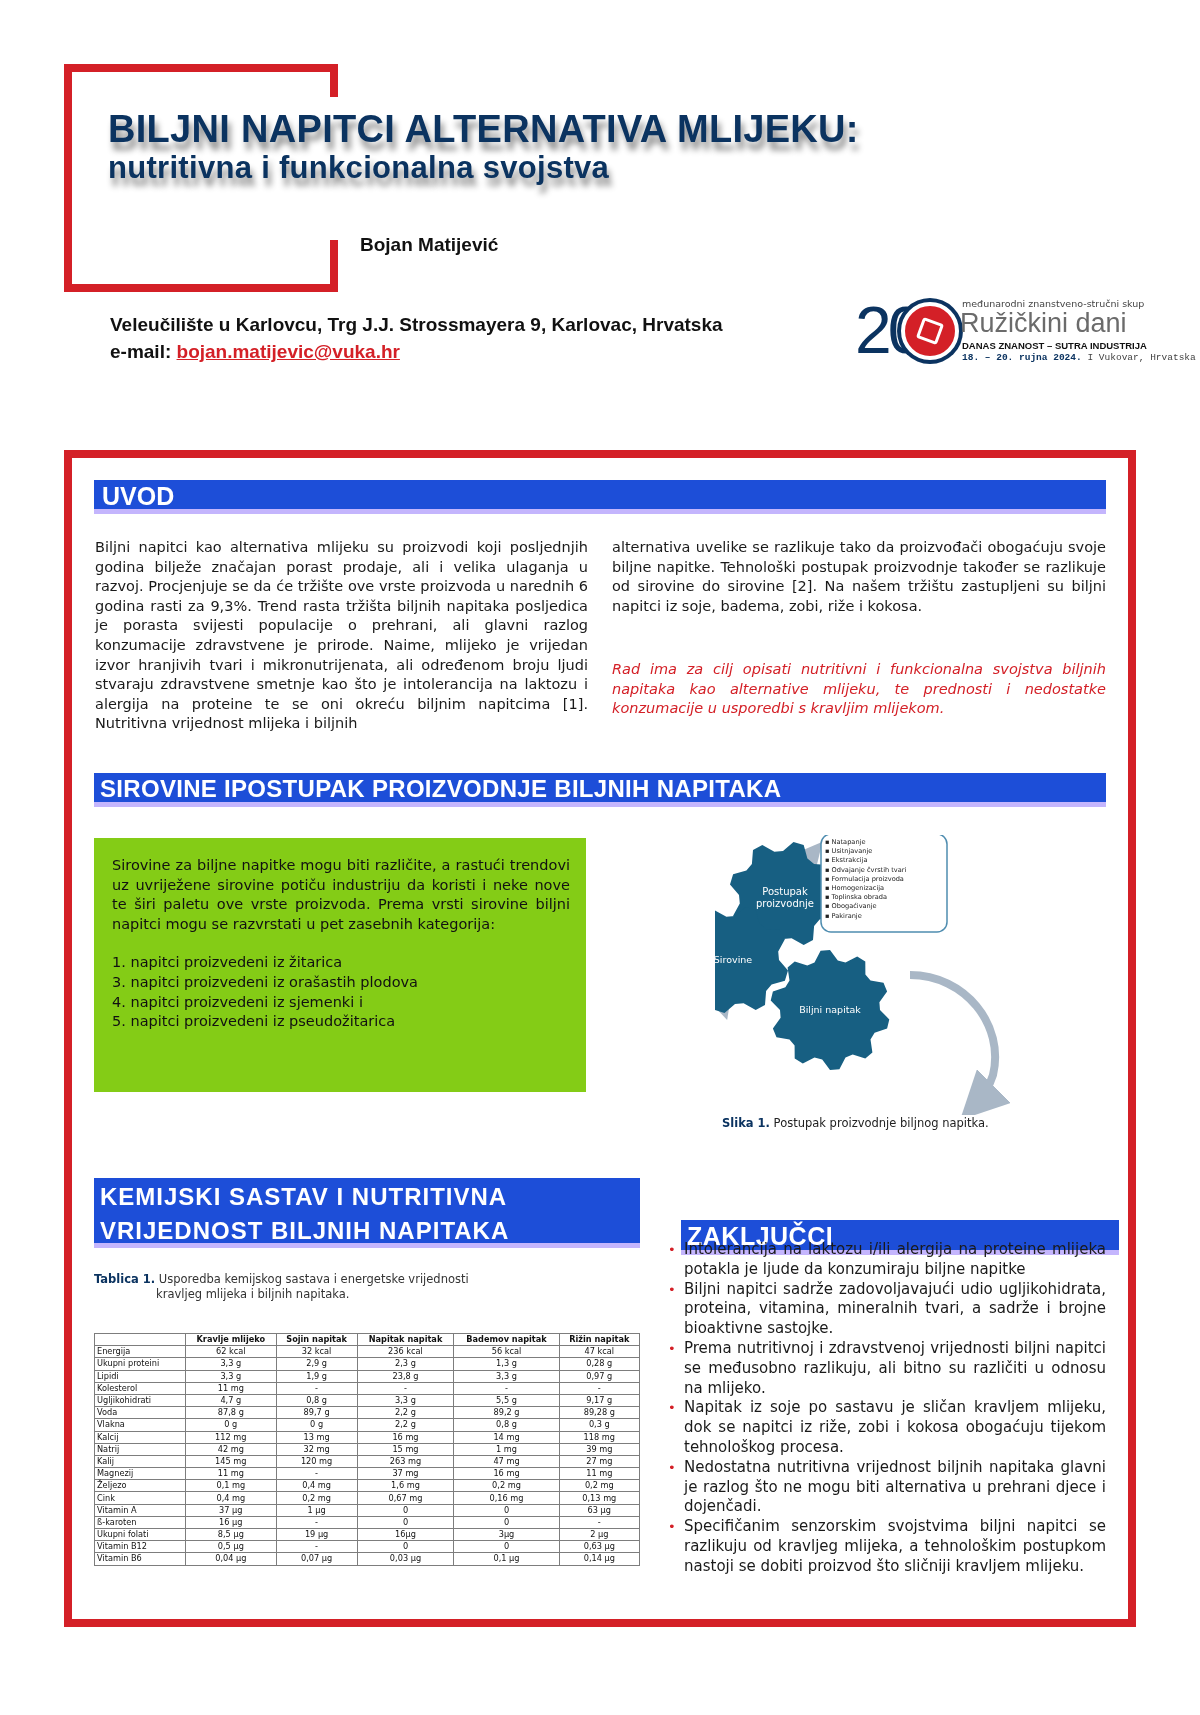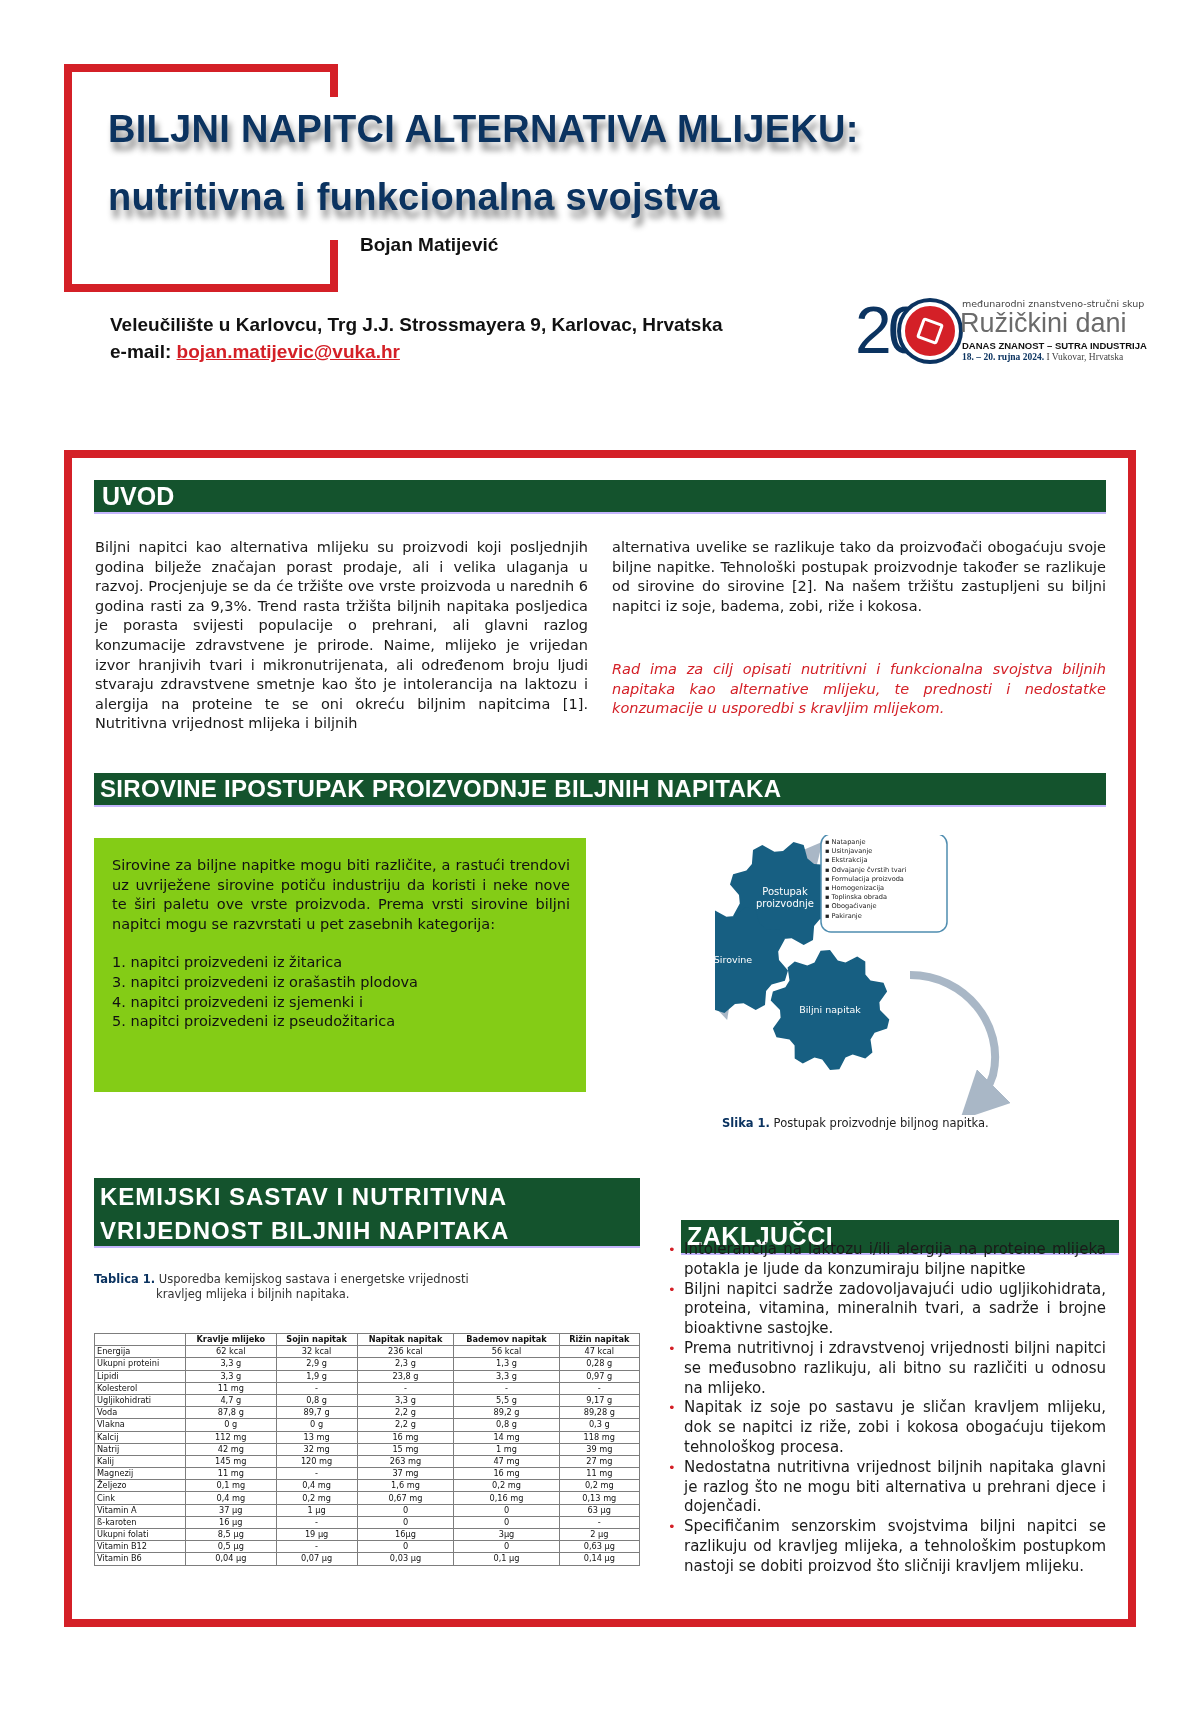--- a/index.html
+++ b/index.html
@@ -5,38 +5,38 @@
   html, body { margin:0; padding:0; background:#ffffff; }
   body { width:1200px; height:1715px; position:relative; overflow:hidden;
          font-family:"DejaVu Sans", sans-serif; color:#1a1a1a; }
   .abs { position:absolute; }
   
   .hdr-frame { left:64px; top:64px; width:274px; height:228px; border:8px solid #d42027; border-right:none; box-sizing:border-box; }
   .hdr-frame-rt { left:330px; width:8px; background:#d42027; }
   .title { left:108px; font-family:"Liberation Sans", sans-serif; font-weight:bold; color:#0b3360;
            text-shadow: 3px 8px 6px rgba(0,0,0,0.45); white-space:nowrap; letter-spacing:0.3px; }
   .title1 { top:108px; font-size:38px; }
-  .title2 { top:176px; font-size:38px; }
+  .title2 { top:150px; font-size:31px; }
   .author { left:360px; top:234px; font-family:"Liberation Sans", sans-serif; font-weight:bold; font-size:19px; color:#111; }
   .affil { left:110px; top:314px; font-family:"Liberation Sans", sans-serif; font-weight:bold; font-size:19px; color:#111; white-space:nowrap; }
   .email-row { left:110px; top:341px; font-family:Liberation Sans, sans-serif; font-weight:bold; font-size:19px; color:#111; white-space:nowrap; }
   .email-row a { color:#d42027; text-decoration:underline; }
   
   .logo { left:855px; top:298px; width:285px; height:70px; }
   .logo-20 { left:0; top:-6px; font-family:"Liberation Sans", sans-serif; font-size:66px; color:#0b3360; font-weight:normal; letter-spacing:-4px; }
   .logo-rose { left:46px; top:4px; width:50px; height:50px; border-radius:50%; background:#d42027; border:4px solid #fff; box-shadow:0 0 0 4px #0b3360; }
   .logo-rose::after { content:""; position:absolute; left:14px; top:14px; width:16px; height:16px; border:3px solid #fff; border-radius:3px; transform:rotate(20deg); }
   .logo-small { left:107px; top:0; font-size:9.5px; color:#444; white-space:nowrap; }
   .logo-big { left:105px; top:10px; font-family:"Liberation Sans", sans-serif; font-size:27px; color:#6b6b6b; white-space:nowrap; }
   .logo-tag { left:107px; top:42px; font-family:"Liberation Sans", sans-serif; font-weight:bold; font-size:9.5px; color:#111; white-space:nowrap;text-align:center; }
-  .logo-date { left:107px; top:54px; font-family:Liberation Serif, serif; font-size:9.5px; color:#444; white-space:nowrap; }
+  .logo-date { left:107px; top:54px; font-family:Liberation Mono, monospace; font-size:9.5px; color:#444; white-space:nowrap; }
   .logo-date b { color:#0b3360; }
   
   .main-frame { left:64px; top:450px; width:1072px; height:1177px; border:8px solid #d42027; box-sizing:border-box; }
-  .bar { background:#14532d; color:#fff; font-family:"Liberation Sans", sans-serif; font-weight:bold; box-sizing:border-box; border-bottom:2px solid #c4b5fd; }
+  .bar { background:#1d4ed8; color:#fff; font-family:"Liberation Sans", sans-serif; font-weight:bold; box-sizing:border-box; border-bottom:5px solid #c4b5fd; }
   .bar-uvod { left:94px; top:480px; width:1012px; height:34px; font-size:25px; padding:2px 0 0 8px; }
   .bar-sir { left:94px; top:773px; width:1012px; height:34px; font-size:24px; padding:2px 0 0 6px; letter-spacing:0.3px; }
   .bar-kem { left:94px; top:1178px; width:546px; height:70px; font-size:24px; padding:2px 0 0 6px; line-height:34px; letter-spacing:1px; }
   .bar-zak { left:681px; top:1178px; width:438px; height:35px; font-size:25px; padding:2px 0 0 6px; letter-spacing:0.5px;margin-top:42px; }
   .body-text { font-size:14.5px; line-height:19.6px; text-align:justify; color:#1a1a1a; }
   .uvod-left { left:95px; top:538px; width:493px; }
   .uvod-right { left:612px; top:538px; width:494px; }
   .uvod-aim { left:612px; top:660px; width:494px; color:#d42027; font-style:italic; }
   .cyan-box { left:94px; top:838px; width:492px; height:254px; background:#84cc16; box-sizing:border-box; padding:18px 16px 0 18px; }
   .cyan-box p { margin:0; font-size:14.5px; line-height:19.6px; text-align:justify; color:#111; }

